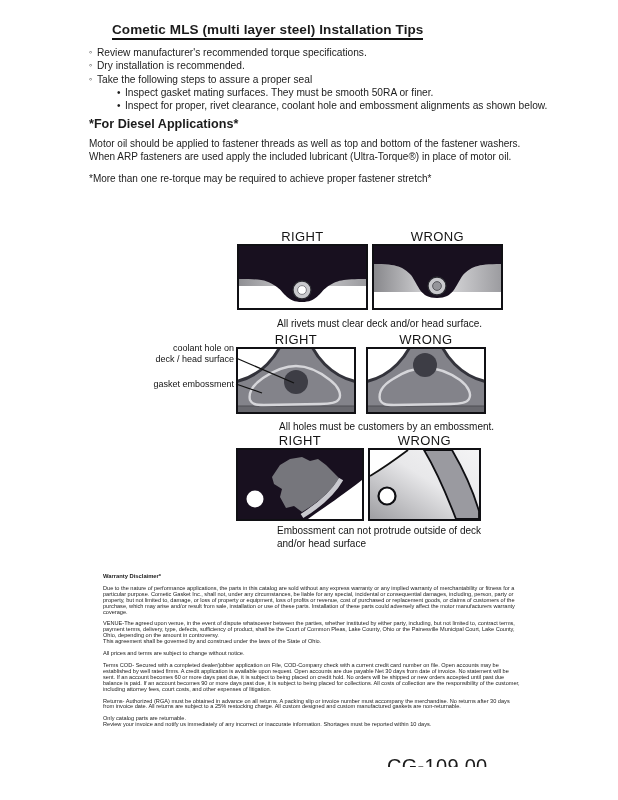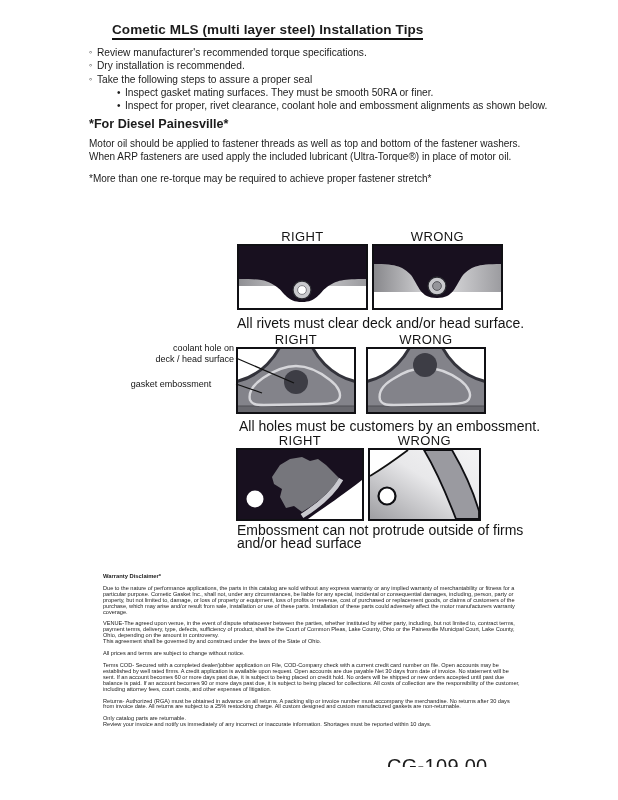--- a/index.html
+++ b/index.html
@@ -12,24 +12,24 @@
   .tip-row{white-space:nowrap;}
   .b1{display:inline-block;width:8px;font-size:9px;vertical-align:1px;}
   .sub{margin-left:28px;}
   .b2{display:inline-block;width:8px;font-size:10px;}
   .diesel{left:89px;top:117px;width:485px;}
   .diesel h2{margin:0 0 6px 0;font-size:12.6px;font-weight:bold;}
   .diesel p{margin:0 0 9px 0;font-size:10px;line-height:13.2px;white-space:pre-line;}
   .dlabel{font-size:13px;letter-spacing:.4px;text-align:center;color:#141414;}
   .panel{border:2px solid #101014;box-sizing:border-box;background:#fff;}
   .panel svg{display:block;width:100%;height:100%;}
-  .caption{font-size:14px;line-height:13px;white-space:pre-line;color:#141414;}
+  .caption{font-size:10px;line-height:13px;white-space:pre-line;color:#141414;margin-left:40px;}
   .callouts{left:108px;top:343px;width:126px;text-align:right;font-size:9px;
             line-height:10.5px;color:#141414;white-space:pre-line;}
-  .callout2{left:108px;top:379px;width:126px;text-align:center;font-size:9px;color:#141414;}
+  .callout2{left:108px;top:379px;width:126px;text-align:right;font-size:9px;color:#141414;}
   .disclaimer{left:103px;top:574px;width:418px;font-size:5.6px;line-height:5.9px;color:#222;}
   .disclaimer h3{margin:0 0 6px 0;font-size:5.8px;font-weight:bold;}
   .disclaimer p{margin:0 0 6px 0;white-space:pre-line;}
   .pagenum{left:387px;top:755px;font-size:20px;letter-spacing:.3px;color:#1a1a1a;}
 </style>
 </head>
 <body>
 
 <div class="page">
 
@@ -37,21 +37,21 @@
 
   <div class="abs tips">
     <div class="tip-row"><span class="b1">◦</span><span>Review manufacturer's recommended torque specifications.</span></div>
     <div class="tip-row"><span class="b1">◦</span><span>Dry installation is recommended.</span></div>
     <div class="tip-row"><span class="b1">◦</span><span>Take the following steps to assure a proper seal</span></div>
     <div class="tip-row sub"><span class="b2">•</span><span>Inspect gasket mating surfaces.  They must be smooth 50RA or finer.</span></div>
     <div class="tip-row sub"><span class="b2">•</span><span>Inspect for proper, rivet clearance, coolant hole and embossment alignments as shown below.</span></div>
   </div>
 
   <div class="abs diesel">
-    <h2>*For Diesel Painesville*</h2>
+    <h2>*For Diesel Applications*</h2>
     <p>Motor oil should be applied to fastener threads as well as top and bottom of the fastener washers.
 When ARP fasteners are used apply the included lubricant (Ultra-Torque®) in place of motor oil.</p>
     <p>*More than one re-torque may be required to achieve proper fastener stretch*</p>
   </div>
 
   <div class="abs dlabel" style="left:237px;top:229px;width:131px;">RIGHT</div>
   <div class="abs dlabel" style="left:372px;top:229px;width:131px;">WRONG</div>
   <div class="abs panel" style="left:237px;top:244px;width:131px;height:66px;">
     <svg viewBox="0 0 127 62" preserveAspectRatio="none">
       <defs>
@@ -141,21 +141,21 @@
             <stop offset="1" stop-color="#f4f4f5"></stop>
         </linearGradient>
       </defs>
       <rect x="0" y="0" width="109" height="69" fill="url(#g3)"></rect>
       <path d="M0,0 H38 C22,12 10,20 0,26 Z" fill="#ffffff"></path>
       <path d="M38,0 C22,12 10,20 0,26" stroke="#111" stroke-width="1.8" fill="none"></path>
       <path d="M54,0 H82 C96,24 104,44 109,61 V69 H86 C76,43 66,20 54,0 Z" fill="#9a9aa0" stroke="#0e0e12" stroke-width="1.8"></path>
       <circle cx="17" cy="46" r="8.5" fill="#ffffff" stroke="#0e0e12" stroke-width="2.2"></circle>
     </svg>
   </div>
-  <div class="abs caption" style="left:237px;top:524px;">Embossment can not protrude outside of firms
+  <div class="abs caption" style="left:237px;top:524px;">Embossment can not protrude outside of deck
 and/or head surface</div>
 
   <div class="abs disclaimer">
     <h3>Warranty Disclaimer*</h3>
     <p>Due to the nature of performance applications, the parts in this catalog are sold without any express warranty or any implied warranty of merchantability or fitness for a particular purpose.  Cometic Gasket Inc., shall not, under any circumstances, be liable for any special, incidental or consequential damages, including, person, party or property, but not limited to, damage, or loss of property or equipment, loss of profits or revenue, cost of purchased or replacement goods, or claims of customers of the purchase, which may arise and/or result from sale, installation or use of these parts.  Installation of these parts could adversely affect the motor manufacturers warranty coverage.</p>
     <p>VENUE-The agreed upon venue, in the event of dispute whatsoever between the parties, whether instituted by either party, including, but not limited to, contract terms, payment terms, delivery, type, defects, sufficiency of product, shall be the Court of Common Pleas, Lake County, Ohio or the Painesville Municipal Court, Lake County, Ohio, depending on the amount in controversy.
 This agreement shall be governed by and construed under the laws of the State of Ohio.</p>
     <p>All prices and terms are subject to change without notice.</p>
     <p>Terms COD- Secured with a completed dealer/jobber application on File, COD-Company check with a current credit card number on file.  Open accounts may be established by well rated firms.  A credit application is available upon request.  Open accounts are due payable Net 30 days from date of invoice.  No statement will be sent.  If an account becomes 60 or more days past due, it is subject to being placed on credit hold.  No orders will be shipped or new orders accepted until past due balance is paid.  If an account becomes 90 or more days past due, it is subject to being placed for collections.  All costs of collection are the responsibility of the customer, including attorney fees, court costs, and other expenses of litigation.</p>
     <p>Returns- Authorized (RGA) must be obtained in advance on all returns.  A packing slip or invoice number must accompany the merchandise.  No returns after 30 days from invoice date.  All returns are subject to a 25% restocking charge.  All custom designed and custom manufactured gaskets are non-returnable.</p>

